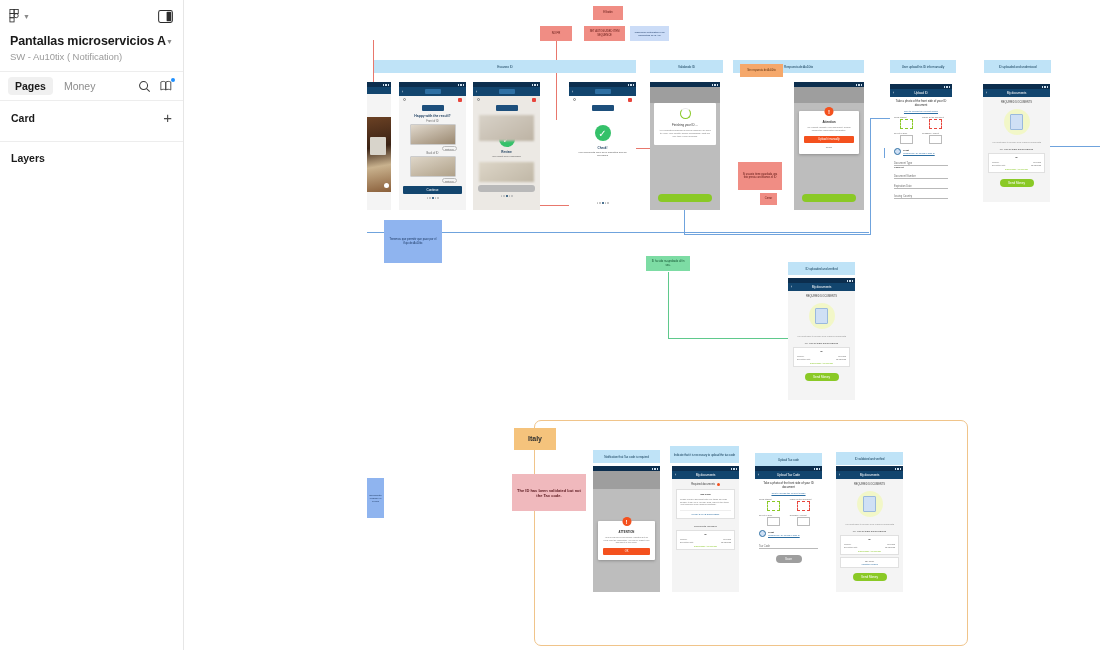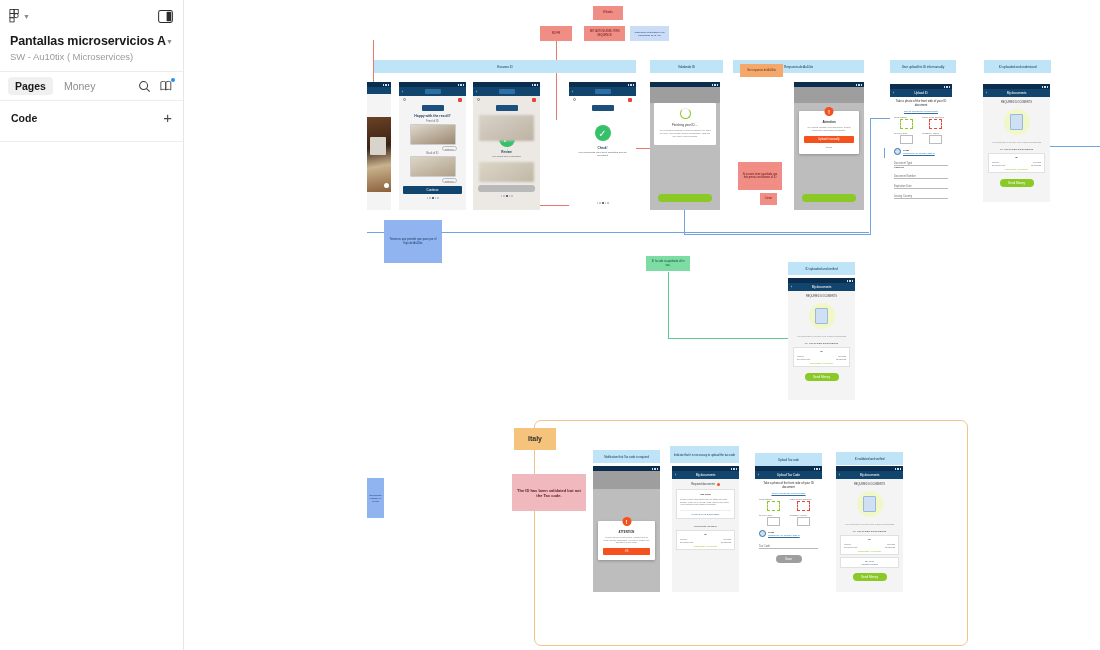--- a/index.html
+++ b/index.html
@@ -167,21 +167,21 @@
           <rect x="9.2" y="1.8" width="5" height="10.4" rx="1" fill="#2c2c2c"></rect>
         </svg>
       </div>
     </div>
 
     <div class="sb-title-block">
       <div class="sb-title-row">
         <div class="sb-title">Pantallas microservicios A...</div>
         <span class="chev">▼</span>
       </div>
-      <div class="sb-subtitle">SW - Au10tix ( Microservices)</div>
+      <div class="sb-subtitle">SW - Au10tix ( Notification)</div>
     </div>
 
     <div class="sb-tabs">
       <div class="tab active">Pages</div>
       <div class="tab">Money</div>
       <div class="sb-tabs-spacer"></div>
       <div class="icon-btn">
         <svg viewBox="0 0 14 14" width="13" height="13">
           <circle cx="6" cy="6" r="4.3" fill="none" stroke="#3a3a3a" stroke-width="1.1"></circle>
           <line x1="9.2" y1="9.2" x2="12.6" y2="12.6" stroke="#3a3a3a" stroke-width="1.1"></line>
@@ -190,26 +190,27 @@
       <div class="icon-btn">
         <svg viewBox="0 0 14 14" width="12" height="12">
           <path d="M1 2.4 C3 1.4 5 1.4 6.6 2.4 L6.6 11.6 C5 10.6 3 10.6 1 11.6 Z" fill="none" stroke="#3a3a3a" stroke-width="1"></path>
           <path d="M12.6 2.4 C10.8 1.4 8.4 1.4 6.8 2.4 L6.8 11.6 C8.4 10.6 10.8 10.6 12.6 11.6 Z" fill="none" stroke="#3a3a3a" stroke-width="1"></path>
         </svg>
         <span class="badge-dot"></span>
       </div>
     </div>
 
     <div class="sb-pages-head">
-      <span class="sb-pages-title">Code</span>
+      <span class="sb-pages-title">Card</span>
       <span class="plus">+</span>
     </div>
 
 
     <div class="sb-layers-sep"></div>
+    <div class="sb-layers">Layers</div>
   </aside>
 
   <main class="canvas">
 
     <div class="conn v c-red" style="left:189px; top:40px; height:80px;"></div>
     <div class="conn v c-red" style="left:372px; top:40px; height:80px;"></div>
     <div class="conn h c-red" style="left:315px; top:205px; width:90px;"></div>
     <div class="conn v c-red" style="left:315px; top:180px; height:26px;"></div>
     <div class="conn v c-red" style="left:405px; top:166px; height:40px;"></div>
     <div class="conn h c-red" style="left:405px; top:166px; width:38px;"></div>

